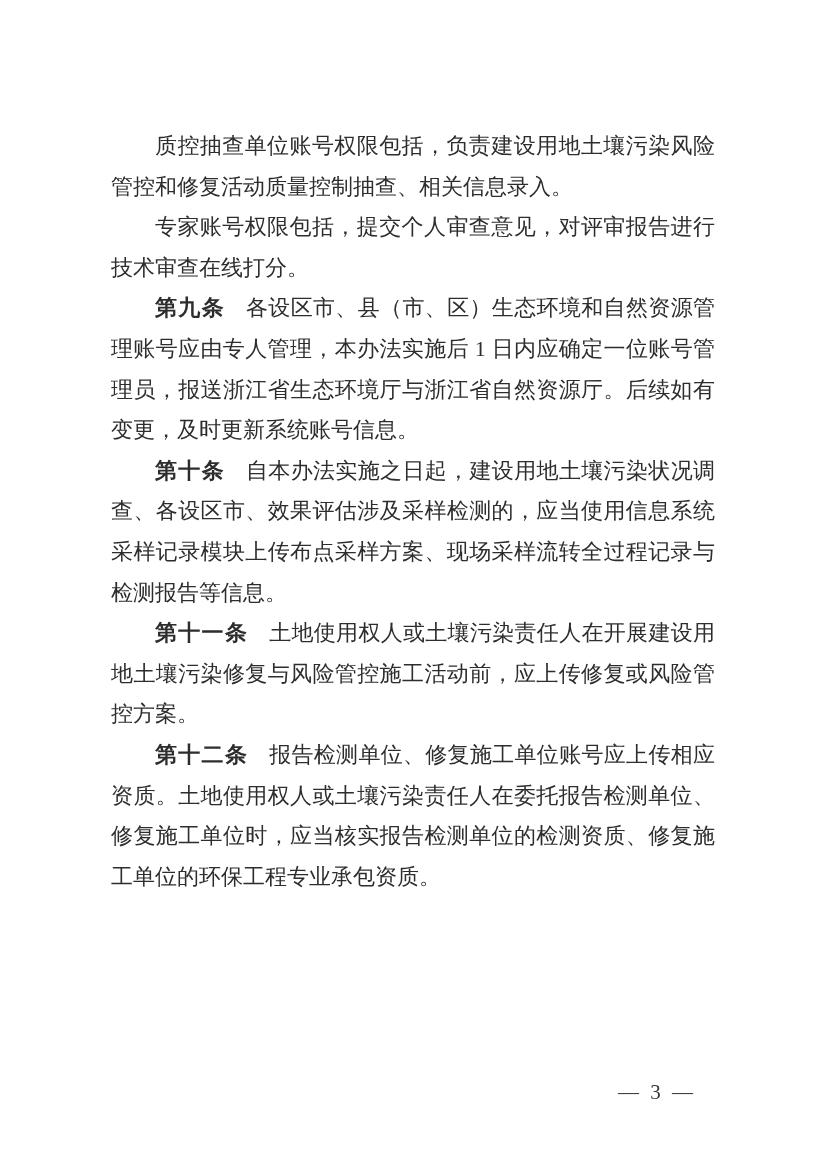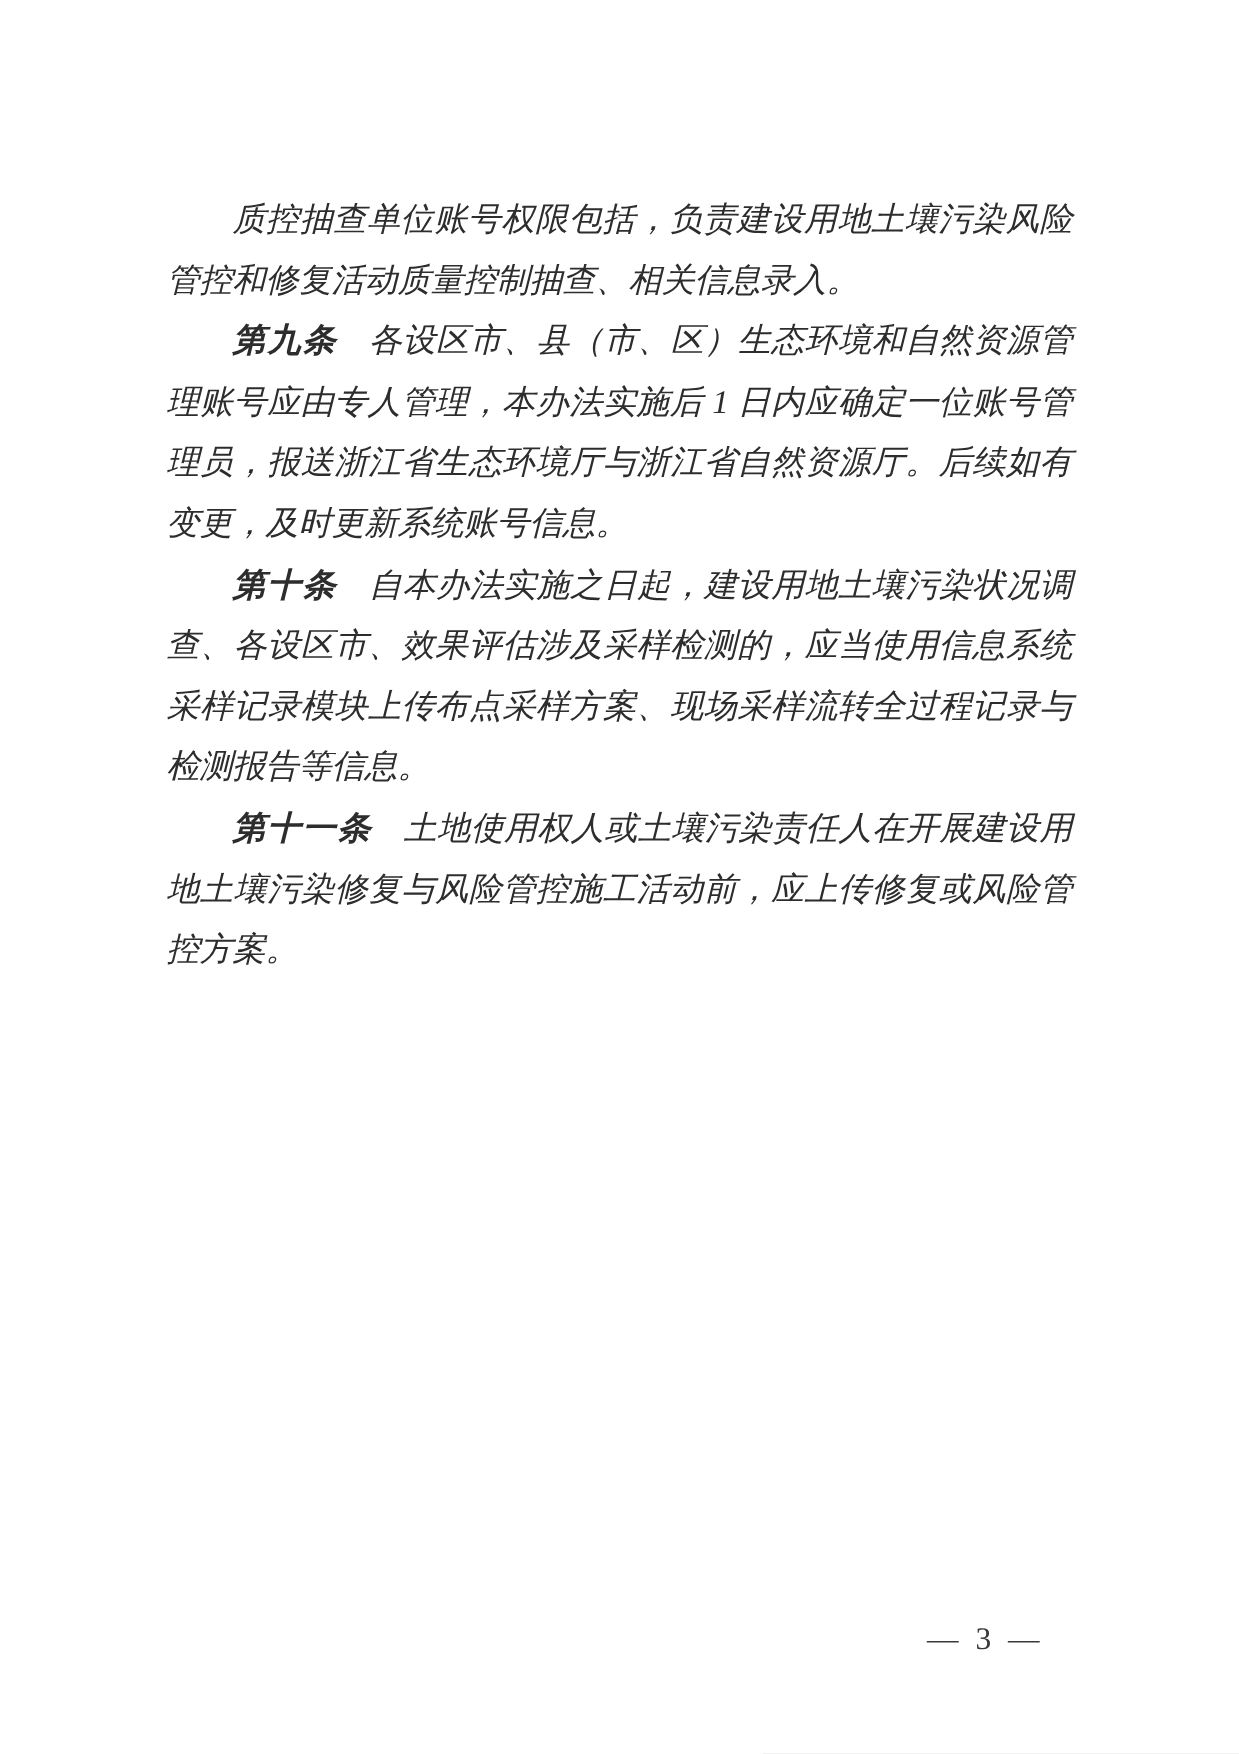--- a/index.html
+++ b/index.html
@@ -19,21 +19,20 @@
   .text-block {
     position: absolute;
     left: 111px;
     top: 126px;
     width: 604px;
     font-size: 22px;
     line-height: 40.6px;
     color: #2d2d2d;
     text-align: justify;
     text-justify: inter-character;
-    font-style: italic;
   }
   .text-block p {
     margin: 0;
     padding: 0;
     text-indent: 2em;
     word-break: break-all;
   }
   .para-term {
     font-weight: 700;
     letter-spacing: 1px;
@@ -57,27 +56,29 @@
 </style>
 </head>
 <body>
 
 <div class="page">
 
   <div class="text-block">
 
     <p><span>质控抽查单位账号权限包括，负责建设用地土壤污染风险管控和修复活动质量控制抽查、相关信息录入。</span></p>
 
+    <p><span>专家账号权限包括，提交个人审查意见，对评审报告进行技术审查在线打分。</span></p>
 
 
 
     <p><span class="para-term">第九条</span><span>各设区市、县（市、区）生态环境和自然资源管理账号应由专人管理，本办法实施后 1 日内应确定一位账号管理员，报送浙江省生态环境厅与浙江省自然资源厅。后续如有变更，及时更新系统账号信息。</span></p>
 
     <p><span class="para-term">第十条</span><span>自本办法实施之日起，建设用地土壤污染状况调查、各设区市、效果评估涉及采样检测的，应当使用信息系统采样记录模块上传布点采样方案、现场采样流转全过程记录与检测报告等信息。</span></p>
 
     <p><span class="para-term">第十一条</span><span>土地使用权人或土壤污染责任人在开展建设用地土壤污染修复与风险管控施工活动前，应上传修复或风险管控方案。</span></p>
 
+    <p><span class="para-term">第十二条</span><span>报告检测单位、修复施工单位账号应上传相应资质。土地使用权人或土壤污染责任人在委托报告检测单位、修复施工单位时，应当核实报告检测单位的检测资质、修复施工单位的环保工程专业承包资质。</span></p>
 
   </div>
 
   <div class="page-number">— 3 —</div>
 
 </div>
 
 </body></html>

